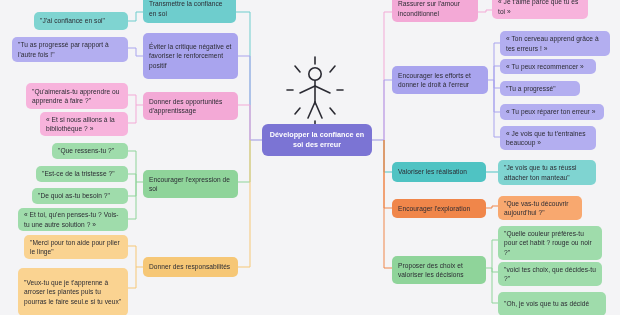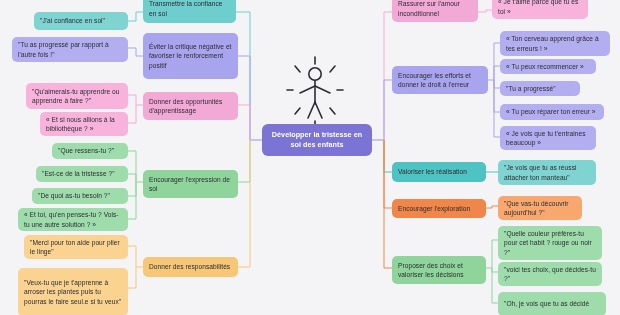--- a/index.html
+++ b/index.html
@@ -116,21 +116,21 @@
         <path d="M54,38 L60,38"></path>
         <path d="M12,14 L17,20"></path>
         <path d="M52,14 L47,20"></path>
         <path d="M12,62 L17,56"></path>
         <path d="M52,62 L47,56"></path>
       </g>
     </svg>
   </div>
 
   <div class="node center" style="left:262px;top:124px;width:110px;height:32px;background:#7b74d4;">
-    <span>Développer la tristesse en soi des enfants</span>
+    <span>Développer la confiance en soi des erreur</span>
   </div>
 
   <div class="node branch" style="left:143px;top:-6px;width:93px;height:29px;background:#6ecdcd;">
     <span>Transmettre la confiance en soi</span>
   </div>
   <div class="node" style="left:34px;top:12px;width:94px;height:18px;background:#7fd4d1;">
     <span>"J'ai confiance en soi"</span>
   </div>
 
   <div class="node branch" style="left:143px;top:33px;width:95px;height:46px;background:#a9a4ee;">

